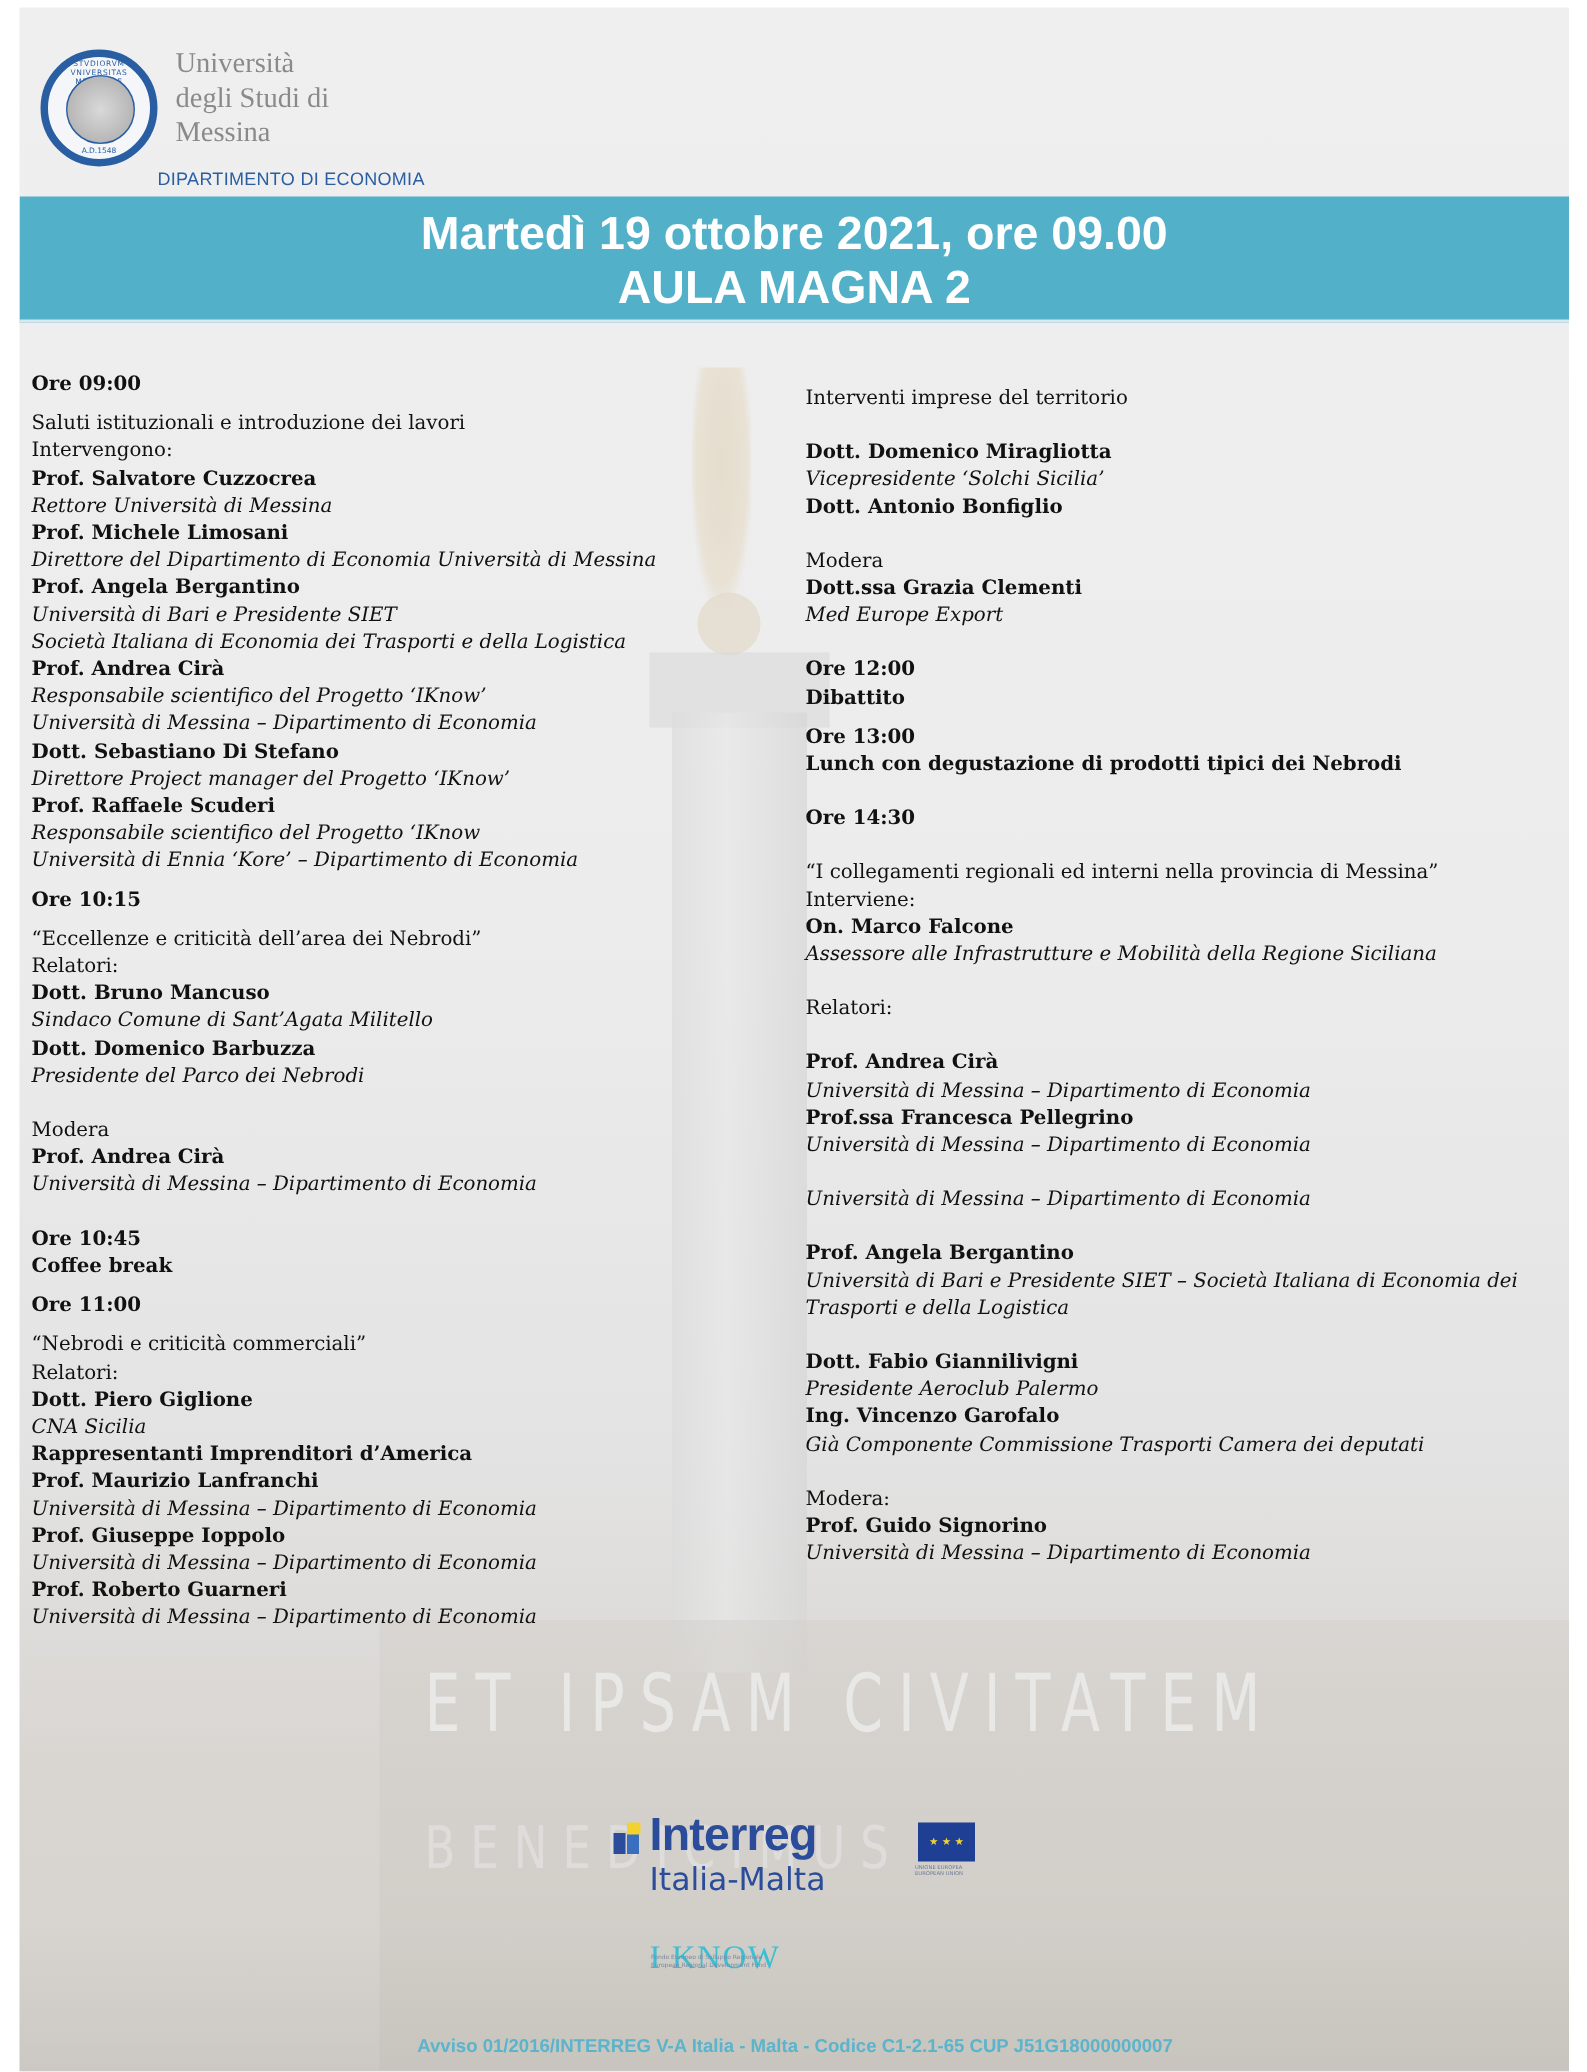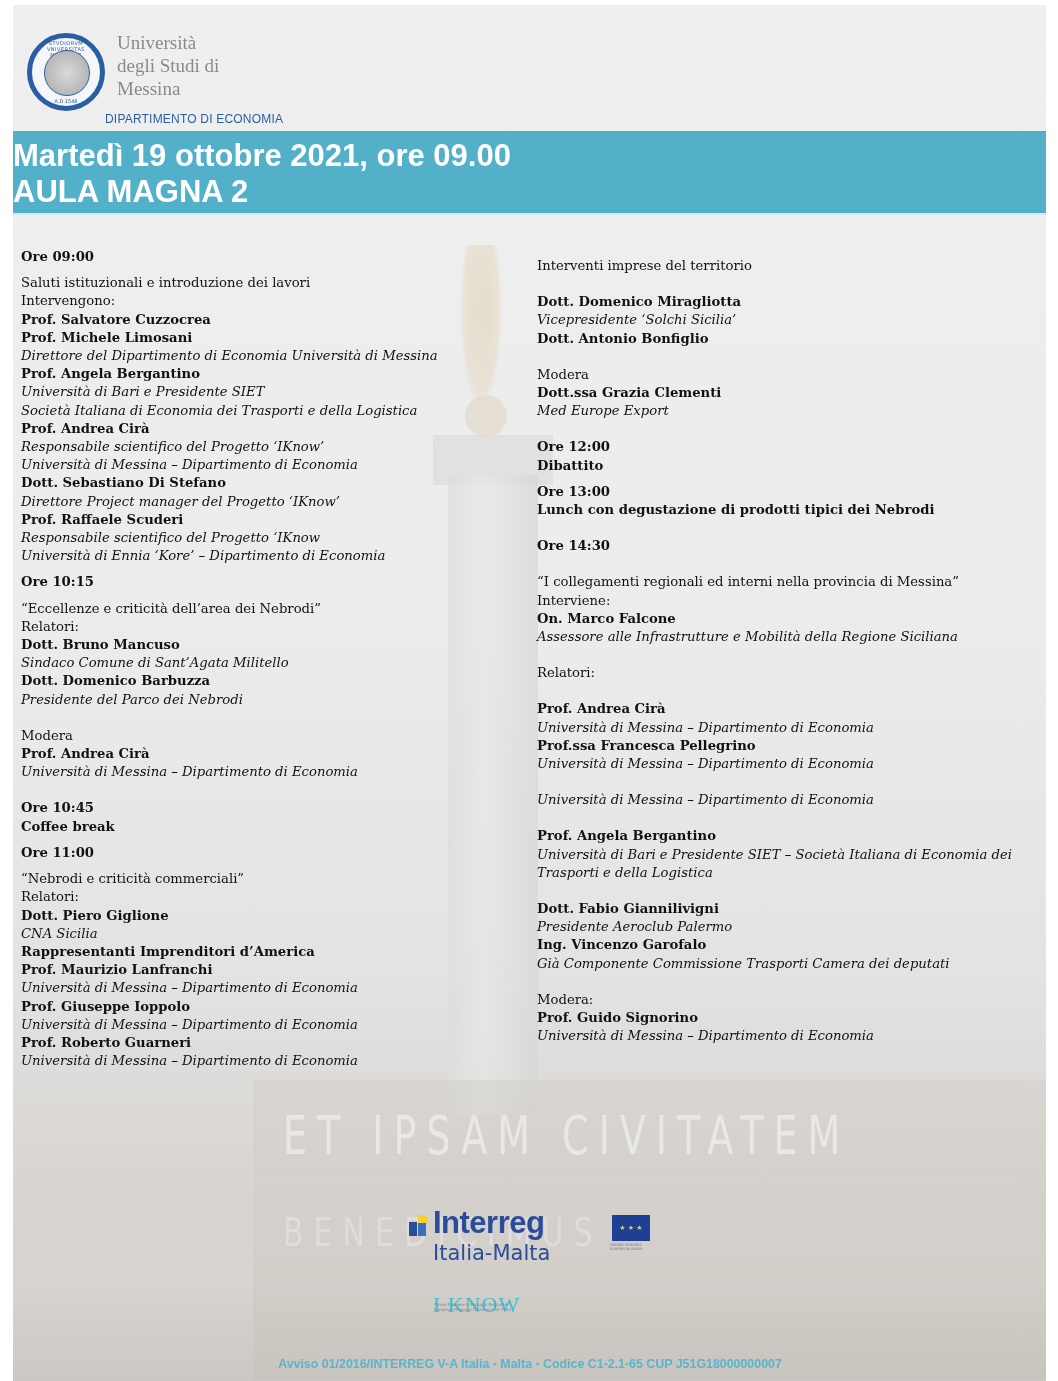--- a/index.html
+++ b/index.html
@@ -76,21 +76,21 @@
     font-family: Liberation Serif, serif; font-size: 19px; line-height: 23px; color: #8a8a8a;
   }
   .dept {
     position: absolute; left: 92px; top: 107px;
     font-family: "Liberation Sans", sans-serif; font-size: 12px; color: #2a5ea3; letter-spacing: .2px;
   }
 
   
   .banner {
     position: absolute; left: 0; top: 126px; width: 1033px; height: 84px;
-    background: #52b0c8; color: #fff; 
+    background: #52b0c8; color: #fff; text-align: center;
     font-family: "Liberation Sans", sans-serif; font-weight: bold;
     font-size: 31px; line-height: 36px; padding-top: 7px; box-sizing: border-box;
     border-bottom: 2px solid #d8e8ee;
   }
 
   
   .col { position: absolute; font-size: 13.2px; line-height: 18.2px; }
   .col-left { left: 8px; top: 243px; width: 480px; }
   .col-right { left: 524px; top: 252px; width: 500px; }
   .line { white-space: nowrap; }
@@ -167,20 +167,21 @@
     <div>Martedì 19 ottobre 2021, ore 09.00</div>
     <div>AULA MAGNA 2</div>
   </div>
 
   <div class="col col-left">
     <div class="line time">Ore 09:00</div>
     <div class="gap-s"></div>
     <div class="line">Saluti istituzionali e introduzione dei lavori</div>
     <div class="line">Intervengono:</div>
     <div class="line b">Prof. Salvatore Cuzzocrea</div>
+    <div class="line i">Rettore Università di Messina</div>
     <div class="line b">Prof. Michele Limosani</div>
     <div class="line i">Direttore del Dipartimento di Economia Università di Messina</div>
     <div class="line b">Prof. Angela Bergantino</div>
     <div class="line i">Università di Bari e Presidente SIET</div>
     <div class="line i">Società Italiana di Economia dei Trasporti e della Logistica</div>
     <div class="line b">Prof. Andrea Cirà</div>
     <div class="line i">Responsabile scientifico del Progetto ‘IKnow’</div>
     <div class="line i">Università di Messina – Dipartimento di Economia</div>
     <div class="line b">Dott. Sebastiano Di Stefano</div>
     <div class="line i">Direttore Project manager del Progetto ‘IKnow’</div>

